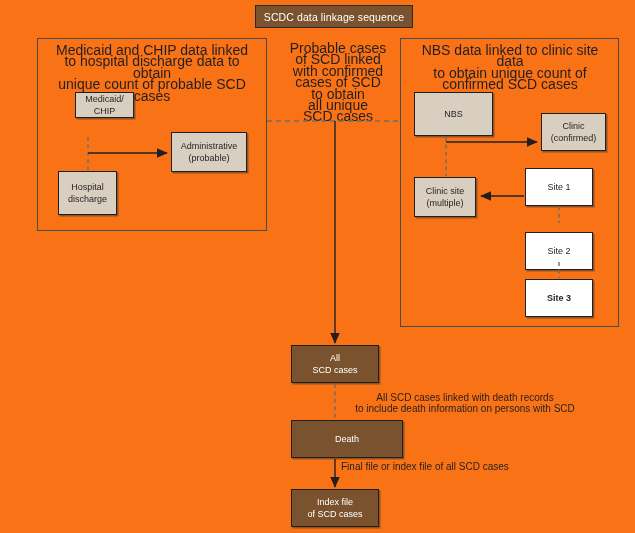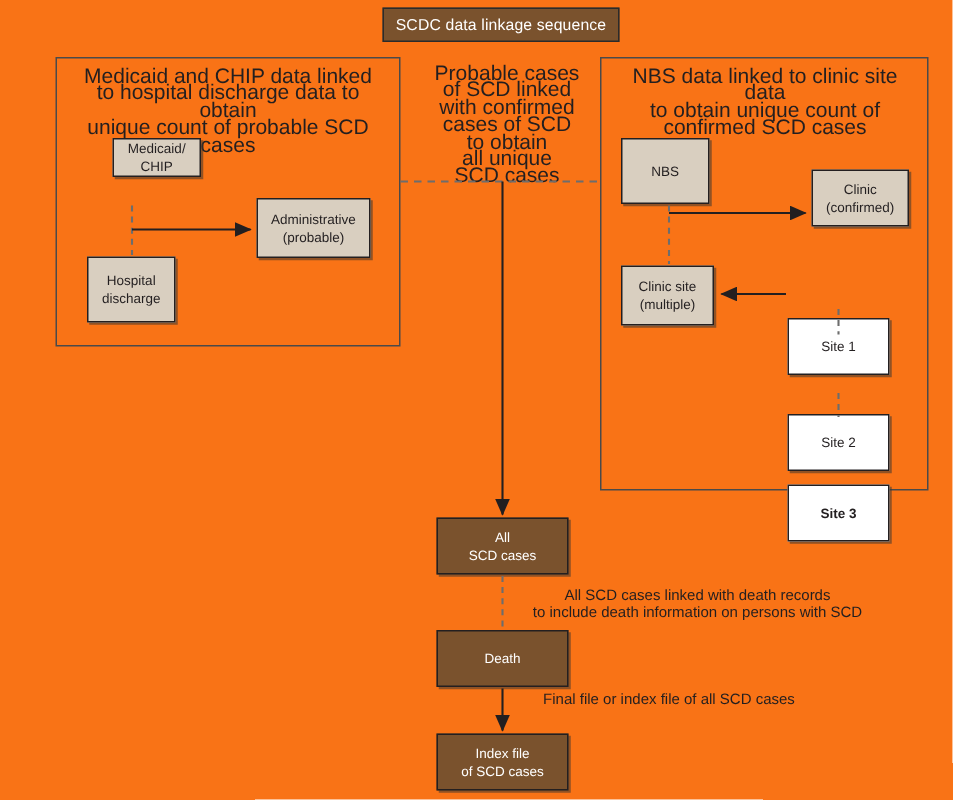--- a/index.html
+++ b/index.html
@@ -63,58 +63,58 @@
     border: 1.4px solid #231f20;
     display: flex;
     align-items: center;
     justify-content: center;
     text-align: center;
     font-size: 9px;
     line-height: 12px;
     color: #231f20;
   }
   .node.beige { background: #d9cfc0; }
-  .node.white { background: #ffffff; margin-top: 44px; }
+  .node.white { background: #ffffff; }
   .node.brown {
     background: #7a522d;
     color: #ffffff;
     border: 1.6px solid #231f20;
   }
 
   
   .node.beige, .node.brown, .node.white {
     box-shadow: 1.5px 1.5px 0 rgba(60,55,50,.55);
   }
 
   
   #n-medicaid  { left: 58px;  top: 92px;  width: 59px;  height: 26px; margin-left: 17px; }
   #n-hospital  { left: 58px;  top: 171px; width: 59px;  height: 44px; }
   #n-admin     { left: 171px; top: 132px; width: 76px;  height: 40px; }
 
-  #n-nbs       { left: 414px; top: 92px;  width: 59px;  height: 44px; }
+  #n-nbs       { left: 414px; top: 92px;  width: 79px;  height: 44px; }
   #n-clinic-c  { left: 541px; top: 113px; width: 65px;  height: 38px; }
   #n-clinicsite{ left: 414px; top: 177px; width: 62px;  height: 40px; }
   #n-site1     { left: 525px; top: 168px; width: 68px;  height: 38px; }
   #n-site2     { left: 525px; top: 232px; width: 68px;  height: 38px; }
   #n-site3     { left: 525px; top: 279px; width: 68px;  height: 38px; font-weight: bold; }
 
   #n-all       { left: 291px; top: 345px; width: 88px;  height: 38px; }
-  #n-death     { left: 291px; top: 420px; width: 88px;  height: 38px; }
+  #n-death     { left: 291px; top: 420px; width: 112px;  height: 38px; }
   #n-index     { left: 291px; top: 489px; width: 88px;  height: 38px; }
 
   
   .conn-label {
     position: absolute;
     font-size: 10px;
     line-height: 11.4px;
     color: #231f20;
     text-align: center;
   }
   #lbl-death { left: 340px; top: 392px; width: 250px; text-align: center; }
-  #lbl-final { left: 341px; top: 461px; width: 210px; text-align: center; }
+  #lbl-final { left: 341px; top: 461px; width: 210px; text-align: left; }
 
   
   #wires {
     position: absolute;
     left: 0; top: 0;
     width: 635px;
     height: 533px;
     pointer-events: none;
   }
 </style>

